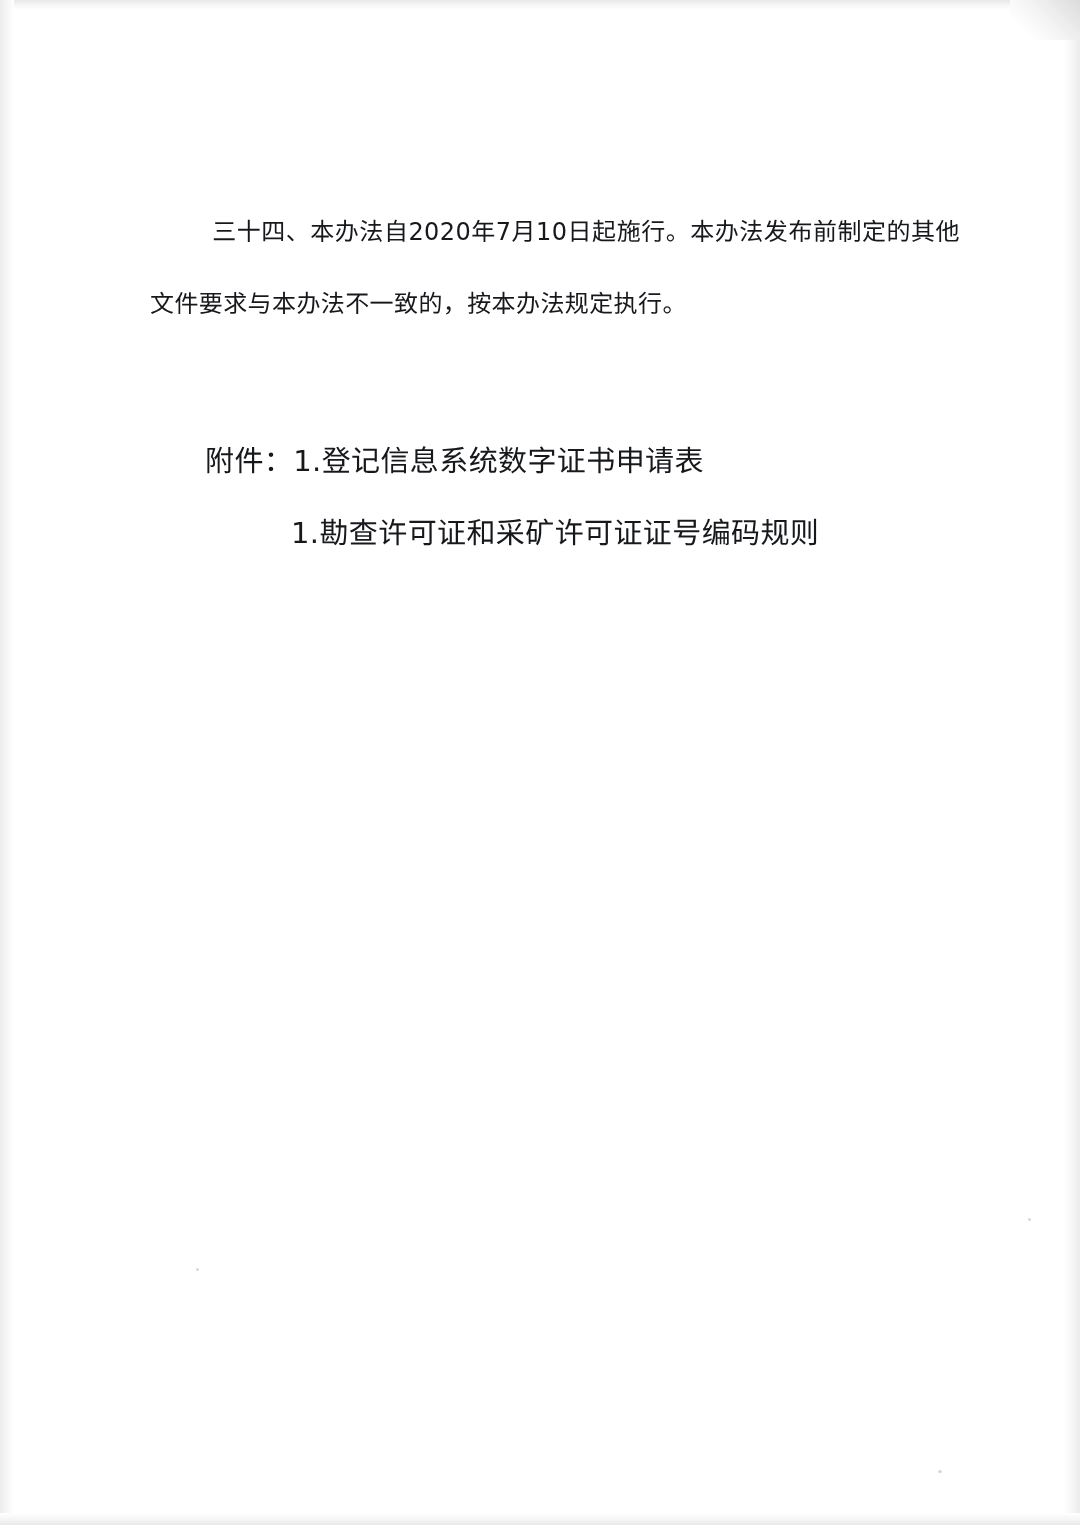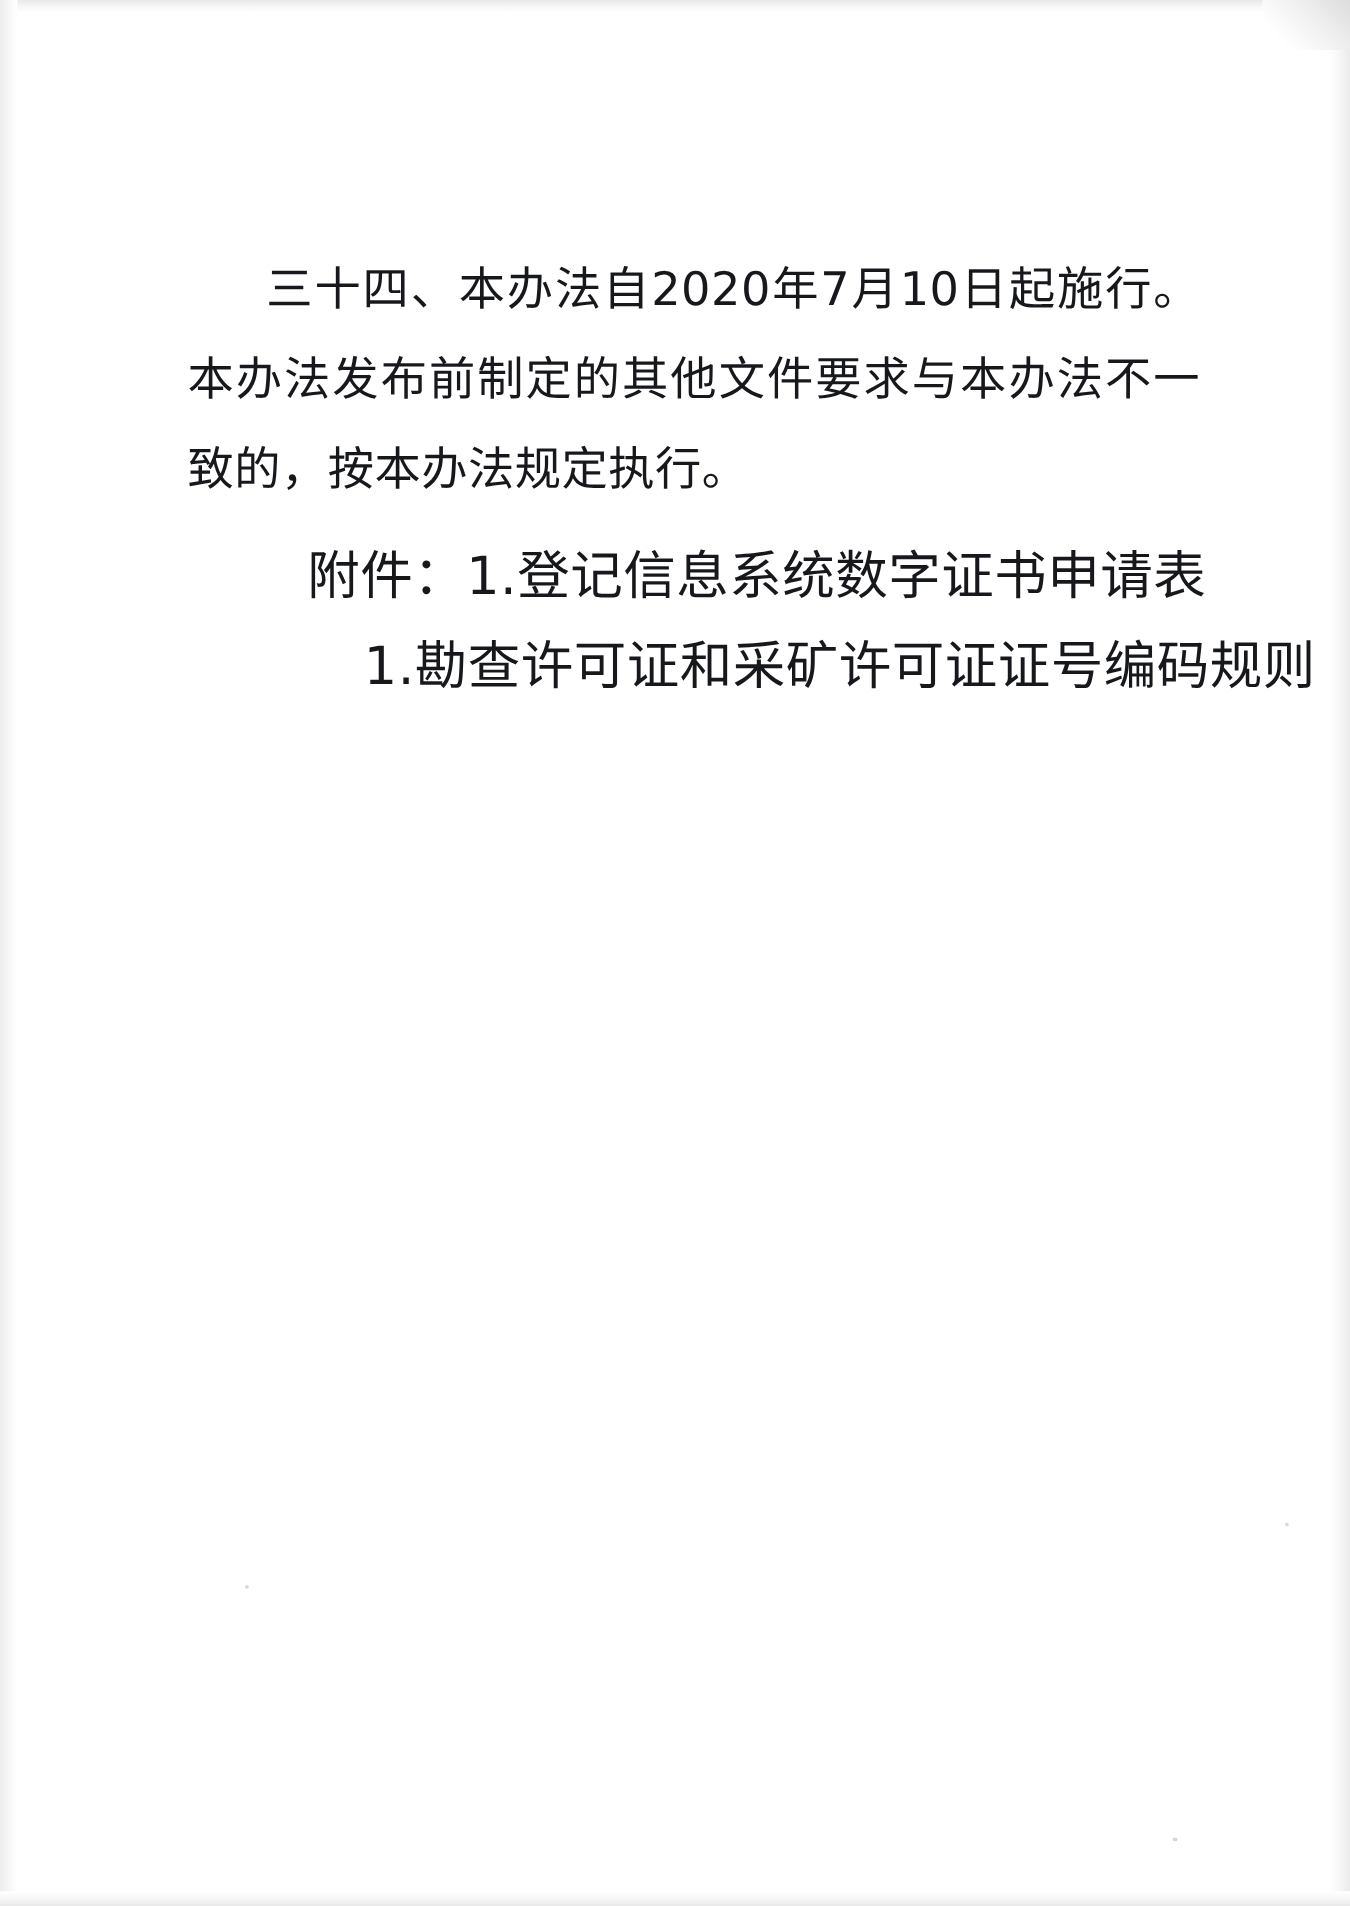--- a/index.html
+++ b/index.html
@@ -70,45 +70,44 @@
 
   
   .doc-body {
     position: absolute;
     left: 150px;
     top: 196px;
     width: 810px;
   }
 
   .para {
-    font-size: 37px;
+    font-size: 24px;
     line-height: 72px;
     color: #16181c;
     letter-spacing: 0.4px;
     text-align: justify;
     margin: 0;
   }
   .para .indent {
     display: inline-block;
     width: 62px;
   }
 
   .attachments {
     position: absolute;
     left: 205px;
     top: 425px;
     width: 760px;
   }
   .attach-line {
-    font-size: 42px;
+    font-size: 29px;
     line-height: 72px;
     color: #16181c;
     letter-spacing: 0.4px;
     white-space: nowrap;
-    text-align: right;
   }
   .attach-line.second {
     padding-left: 86px;
   }
 
   
   .speck {
     position: absolute;
     background: #d8d8d8;
     border-radius: 50%;

